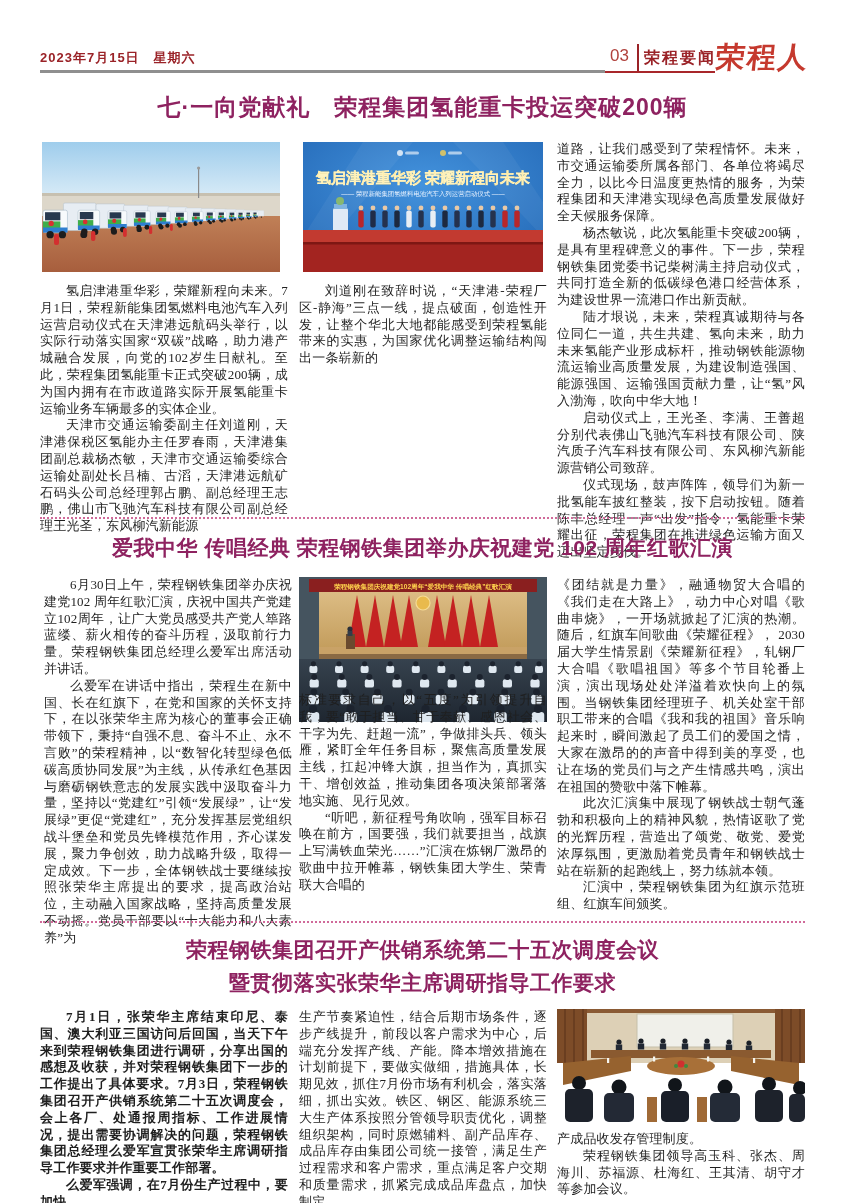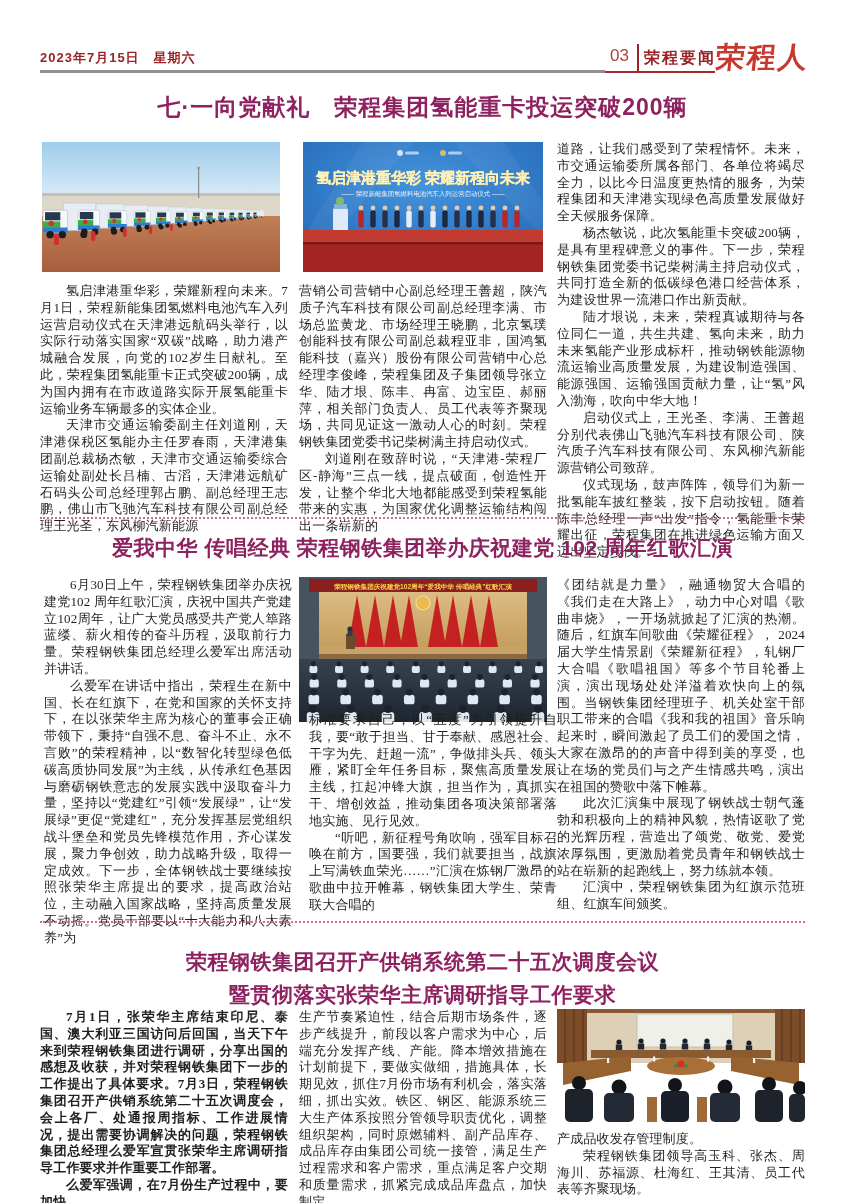--- a/index.html
+++ b/index.html
@@ -15,34 +15,34 @@
   .hdr-bar{position:absolute;left:637px;top:44px;width:2px;height:27px;background:#9a2227;}
   .hdr-section{position:absolute;left:644px;top:48px;font-family:"Liberation Sans","DejaVu Sans",sans-serif;
                font-weight:bold;font-size:16px;letter-spacing:2px;color:#9a2227;}
   .hdr-logo{position:absolute;left:716px;top:38px;font-size:29px;font-weight:bold;color:#c5392e;
             transform:skewX(-6deg);letter-spacing:2px;font-family:"DejaVu Serif",serif;}
   
   .headline{position:absolute;left:40px;width:765px;text-align:center;
             font-family:"Liberation Sans","DejaVu Sans",sans-serif;font-weight:bold;color:#8e2260;}
   .h1{top:92px;font-size:23px;letter-spacing:1px;}
   .h2{top:534px;font-size:21px;letter-spacing:0.5px;}
-  .h3{top:933px;font-size:21px;line-height:33px;letter-spacing:0.5px;margin-top:12px;}
+  .h3{top:933px;font-size:21px;line-height:33px;letter-spacing:0.5px;}
   
   .sep{position:absolute;left:40px;width:765px;border-top:2px dotted #d06a9a;height:0;}
   .sep1{top:517px;} .sep2{top:921px;}
   
   .col{position:absolute;width:248px;font-size:13px;line-height:16.8px;color:#1f1f1f;
        text-align:justify;letter-spacing:0.2px;}
   .col p{margin:0;text-indent:2em;}
   .col p.cont{text-indent:0;}
   .a1c1{left:40px;top:283px;height:233px;}
   .a1c2{left:299px;top:283px;height:233px;}
   .a1c3{left:557px;top:141px;height:376px;}
   .a2c1{left:44px;top:577px;height:343px;}
-  .a2c2t{left:299px;top:712px;height:187px;margin-left:10px;}
+  .a2c2t{left:299px;top:692px;height:187px;}
   .a2c3{left:557px;top:577px;height:343px;}
   .a3c1{left:40px;top:1009px;height:185px;font-weight:bold;}
   .a3c2{left:299px;top:1009px;height:185px;}
   .a3c3t{left:557px;top:1131px;height:65px;}
   
   .photo{position:absolute;display:block;}
   .phA{left:42px;top:142px;width:238px;height:130px;}
   .phB{left:303px;top:142px;width:240px;height:130px;}
   .phC{left:299px;top:577px;width:248px;height:145px;}
   .phD{left:557px;top:1009px;width:248px;height:113px;}
@@ -169,21 +169,20 @@
     <rect y="88" width="240" height="12" fill="#c23a30"></rect>
     <rect y="100" width="240" height="30" fill="#a32420"></rect>
     <rect y="100" width="240" height="2.5" fill="#7e1713"></rect>
   </svg>
 
   <div class="col a1c1">
     <p>氢启津港重华彩，荣耀新程向未来。7月1日，荣程新能集团氢燃料电池汽车入列运营启动仪式在天津港远航码头举行，以实际行动落实国家“双碳”战略，助力港产城融合发展，向党的102岁生日献礼。至此，荣程集团氢能重卡正式突破200辆，成为国内拥有在市政道路实际开展氢能重卡运输业务车辆最多的实体企业。</p>
     <p>天津市交通运输委副主任刘道刚，天津港保税区氢能办主任罗春雨，天津港集团副总裁杨杰敏，天津市交通运输委综合运输处副处长吕楠、古滔，天津港远航矿石码头公司总经理郭占鹏、副总经理王志鹏，佛山市飞驰汽车科技有限公司副总经理王光圣，东风柳汽新能源</p>
   </div>
   <div class="col a1c2">
-    <p class="cont">营销公司营销中心副总经理王善超，陕汽质子汽车科技有限公司副总经理李满、市场总监黄龙、市场经理王晓鹏，北京氢璞创能科技有限公司副总裁程亚非，国鸿氢能科技（嘉兴）股份有限公司营销中心总经理李俊峰，荣程集团及子集团领导张立华、陆才垠、陈丰、冉富、边宝臣、郝丽萍，相关部门负责人、员工代表等齐聚现场，共同见证这一激动人心的时刻。荣程钢铁集团党委书记柴树满主持启动仪式。</p>
     <p>刘道刚在致辞时说，“天津港-荣程厂区-静海”三点一线，提点破面，创造性开发，让整个华北大地都能感受到荣程氢能带来的实惠，为国家优化调整运输结构闯出一条崭新的</p>
   </div>
   <div class="col a1c3">
     <p class="cont">道路，让我们感受到了荣程情怀。未来，市交通运输委所属各部门、各单位将竭尽全力，以比今日温度更热情的服务，为荣程集团和天津港实现绿色高质量发展做好全天候服务保障。</p>
     <p>杨杰敏说，此次氢能重卡突破200辆，是具有里程碑意义的事件。下一步，荣程钢铁集团党委书记柴树满主持启动仪式，共同打造全新的低碳绿色港口经营体系，为建设世界一流港口作出新贡献。</p>
     <p>陆才垠说，未来，荣程真诚期待与各位同仁一道，共生共建、氢向未来，助力未来氢能产业形成标杆，推动钢铁能源物流运输业高质量发展，为建设制造强国、能源强国、运输强国贡献力量，让“氢”风入渤海，吹向中华大地！</p>
     <p>启动仪式上，王光圣、李满、王善超分别代表佛山飞驰汽车科技有限公司、陕汽质子汽车科技有限公司、东风柳汽新能源营销公司致辞。</p>
     <p>仪式现场，鼓声阵阵，领导们为新一批氢能车披红整装，按下启动按钮。随着陈丰总经理一声“出发”指令，氢能重卡荣耀出征，荣程集团在推进绿色运输方面又迈出坚定步伐。</p>
   </div>
 
@@ -276,21 +275,21 @@
 
   <div class="col a2c1">
     <p>6月30日上午，荣程钢铁集团举办庆祝建党102 周年红歌汇演，庆祝中国共产党建立102周年，让广大党员感受共产党人筚路蓝缕、薪火相传的奋斗历程，汲取前行力量。荣程钢铁集团总经理么爱军出席活动并讲话。</p>
     <p>么爱军在讲话中指出，荣程生在新中国、长在红旗下，在党和国家的关怀支持下，在以张荣华主席为核心的董事会正确带领下，秉持“自强不息、奋斗不止、永不言败”的荣程精神，以“数智化转型绿色低碳高质协同发展”为主线，从传承红色基因与磨砺钢铁意志的发展实践中汲取奋斗力量，坚持以“党建红”引领“发展绿”，让“发展绿”更促“党建红”，充分发挥基层党组织战斗堡垒和党员先锋模范作用，齐心谋发展，聚力争创效，助力战略升级，取得一定成效。下一步，全体钢铁战士要继续按照张荣华主席提出的要求，提高政治站位，主动融入国家战略，坚持高质量发展不动摇。党员干部要以“十大能力和八大素养”为</p>
   </div>
   <div class="col a2c2t">
     <p class="cont">标准要求自己，以“五度”为引领提升自我，要“敢于担当、甘于奉献、感恩社会、干字为先、赶超一流”，争做排头兵、领头雁，紧盯全年任务目标，聚焦高质量发展主线，扛起冲锋大旗，担当作为，真抓实干、增创效益，推动集团各项决策部署落地实施、见行见效。</p>
     <p>“听吧，新征程号角吹响，强军目标召唤在前方，国要强，我们就要担当，战旗上写满铁血荣光……”汇演在炼钢厂激昂的歌曲中拉开帷幕，钢铁集团大学生、荣青联大合唱的</p>
   </div>
   <div class="col a2c3">
-    <p class="cont">《团结就是力量》，融通物贸大合唱的《我们走在大路上》，动力中心对唱《歌曲串烧》，一开场就掀起了汇演的热潮。随后，红旗车间歌曲《荣耀征程》， 2024 届大学生情景剧《荣耀新征程》，轧钢厂大合唱《歌唱祖国》等多个节目轮番上演，演出现场处处洋溢着欢快向上的氛围。当钢铁集团经理班子、机关处室干部职工带来的合唱《我和我的祖国》音乐响起来时，瞬间激起了员工们的爱国之情，大家在激昂的的声音中得到美的享受，也让在场的党员们与之产生情感共鸣，演出在祖国的赞歌中落下帷幕。</p>
+    <p class="cont">《团结就是力量》，融通物贸大合唱的《我们走在大路上》，动力中心对唱《歌曲串烧》，一开场就掀起了汇演的热潮。随后，红旗车间歌曲《荣耀征程》， 2030 届大学生情景剧《荣耀新征程》，轧钢厂大合唱《歌唱祖国》等多个节目轮番上演，演出现场处处洋溢着欢快向上的氛围。当钢铁集团经理班子、机关处室干部职工带来的合唱《我和我的祖国》音乐响起来时，瞬间激起了员工们的爱国之情，大家在激昂的的声音中得到美的享受，也让在场的党员们与之产生情感共鸣，演出在祖国的赞歌中落下帷幕。</p>
     <p>此次汇演集中展现了钢铁战士朝气蓬勃和积极向上的精神风貌，热情讴歌了党的光辉历程，营造出了颂党、敬党、爱党浓厚氛围，更激励着党员青年和钢铁战士站在崭新的起跑线上，努力练就本领。</p>
     <p>汇演中，荣程钢铁集团为红旗示范班组、红旗车间颁奖。</p>
   </div>
 
   <div class="sep sep2"></div>
 
   <div class="headline h3">
     <div>荣程钢铁集团召开产供销系统第二十五次调度会议</div>
     <div>暨贯彻落实张荣华主席调研指导工作要求</div>
   </div>
@@ -357,16 +356,16 @@
         <rect x="153" y="84" width="30" height="29" rx="5" fill="#242b37"></rect>
       <circle cx="212" cy="75" r="7" fill="#11151a"></circle>
         <rect x="198" y="81" width="28" height="32" rx="5" fill="#1d222b"></rect>
       <circle cx="243" cy="79" r="7" fill="#11151a"></circle>
         <rect x="232" y="85" width="16" height="28" rx="5" fill="#20252f"></rect>
     </g>
   </svg>
 
   <div class="col a3c3t">
     <p class="cont">产成品收发存管理制度。</p>
-    <p>荣程钢铁集团领导高玉科、张杰、周海川、苏福源、杜海红、王其清、员工代表等齐聚现场。</p>
+    <p>荣程钢铁集团领导高玉科、张杰、周海川、苏福源、杜海红、王其清、胡守才等参加会议。</p>
   </div>
 
 </div>
 
 </body></html>

